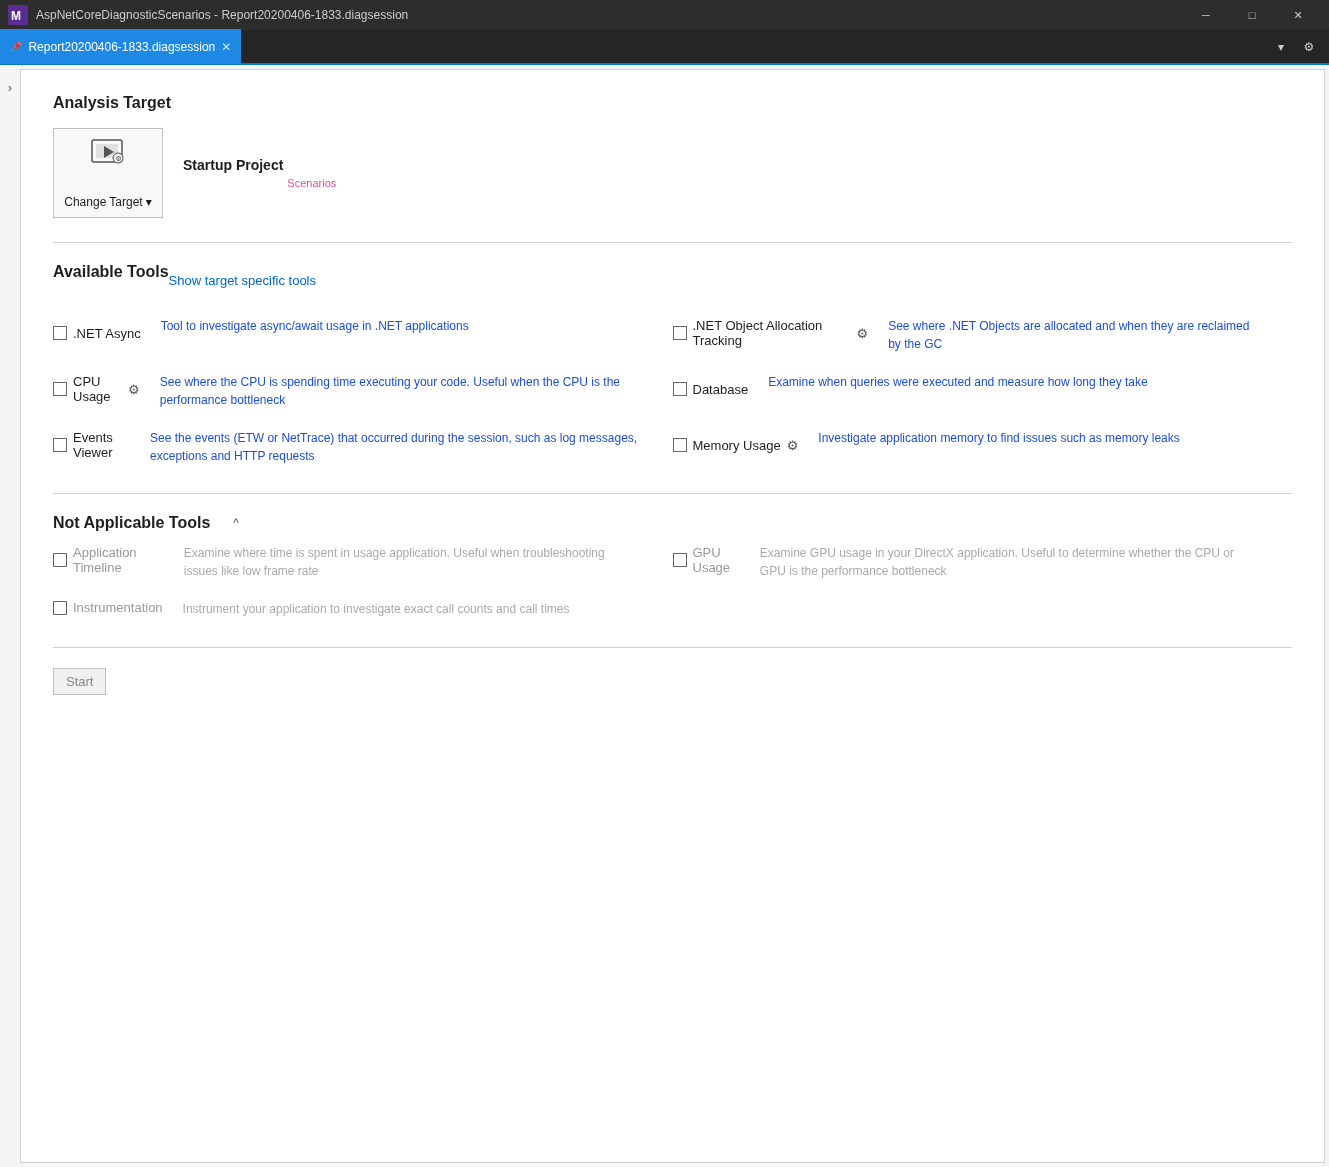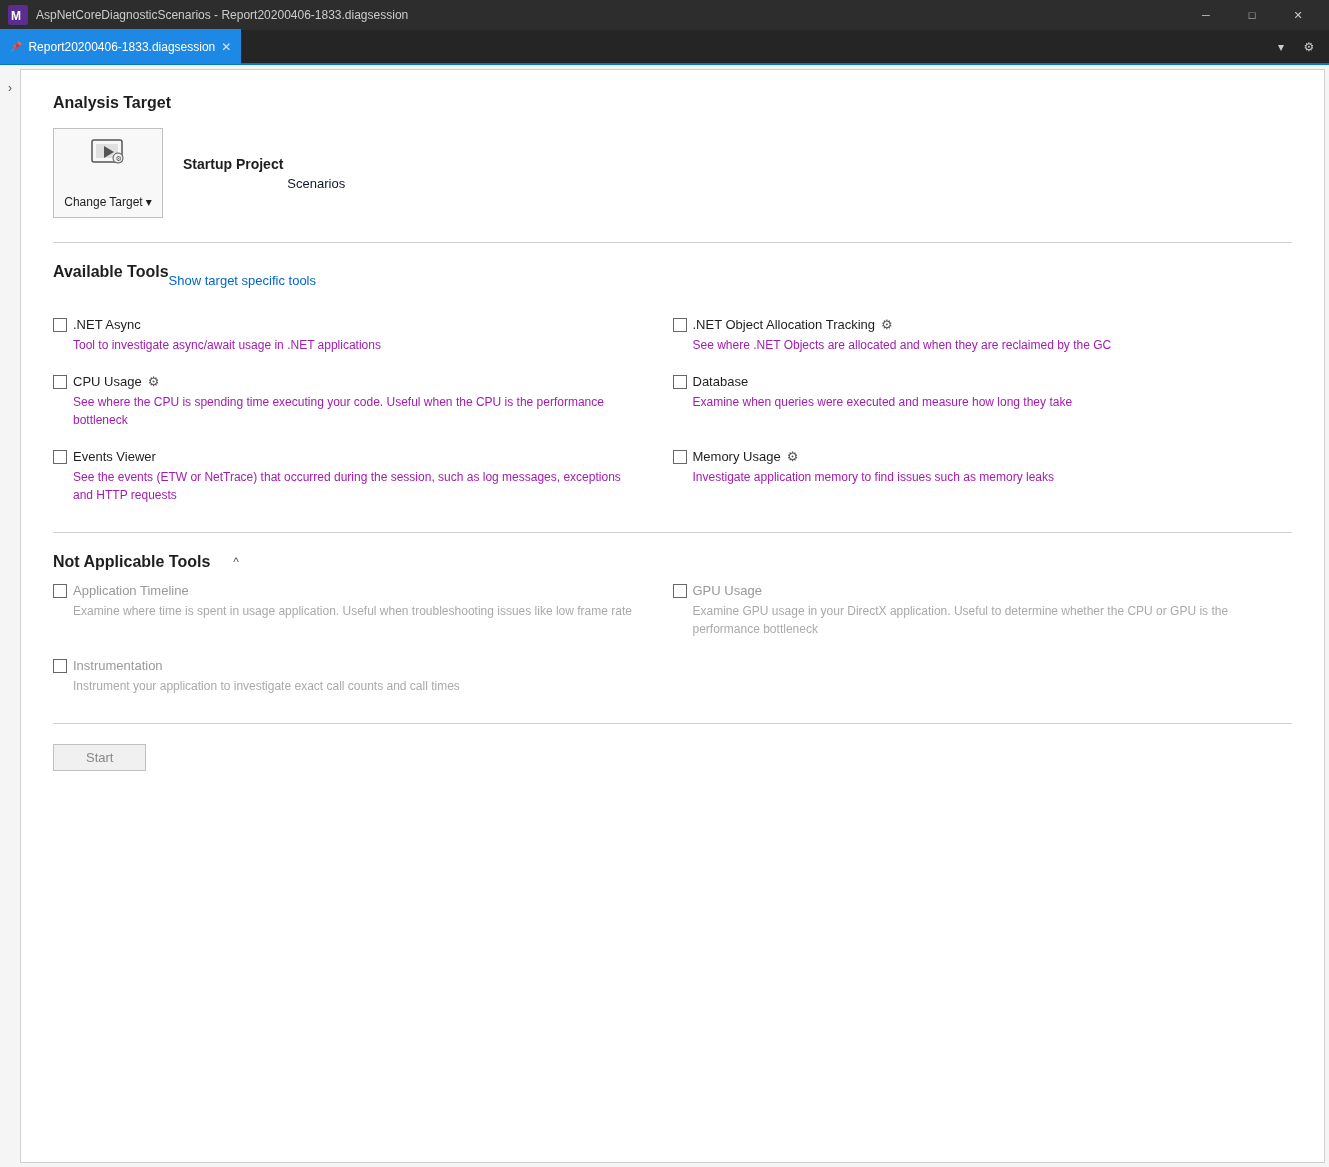--- a/index.html
+++ b/index.html
@@ -169,22 +169,22 @@
     .startup-project-info {
       display: flex;
       gap: 4px;
     }
     .startup-project-label {
       font-size: 14px;
       font-weight: 600;
       color: #1e1e1e;
     }
     .startup-project-name {
-      font-size: 13px;
-      color: #0f172a;
+      font-size: 11px;
+      color: #ec4899;
       margin-top: 20px;
     }
 
     
     .divider {
       border: none;
       border-top: 1px solid #d0d0d0;
       margin: 8px 0 20px 0;
     }
 
@@ -204,21 +204,21 @@
 
     
     .tools-grid {
       display: grid;
       grid-template-columns: 1fr 1fr;
       gap: 0;
       margin-bottom: 8px;
     }
     .tool-item {
       display: flex;
-      flex-direction: column;
+      flex-direction: row;
       padding: 0 0 20px 0;
       padding-right: 32px;
     }
     .tool-header {
       display: flex;
       align-items: center;
       gap: 6px;
       margin-bottom: 4px;
     }
     .tool-checkbox {
@@ -238,21 +238,21 @@
       color: #1e1e1e;
     }
     .tool-name.disabled { color: #999; }
     .tool-gear {
       font-size: 13px;
       color: #555;
       cursor: pointer;
     }
     .tool-desc {
       font-size: 12px;
-      color: #a21caf;
+      color: #1d4ed8;
       margin-left: 20px;
       line-height: 1.5;
     }
     .tool-desc.disabled { color: #aaa; }
 
     
     .not-applicable-header {
       display: flex;
       align-items: center;
       gap: 23px;
@@ -267,21 +267,21 @@
       font-size: 12px;
       cursor: pointer;
       color: #555;
     }
 
     
     .start-btn-area {
       margin-top: 8px;
     }
     .start-btn {
-      padding: 5px 32px;
+      padding: 5px 12px;
       border: 1px solid #c0c0c0;
       background: #f0f0f0;
       color: #888;
       font-size: 13px;
       cursor: default;
     }
   </style>
 </head>
 <body>
 

